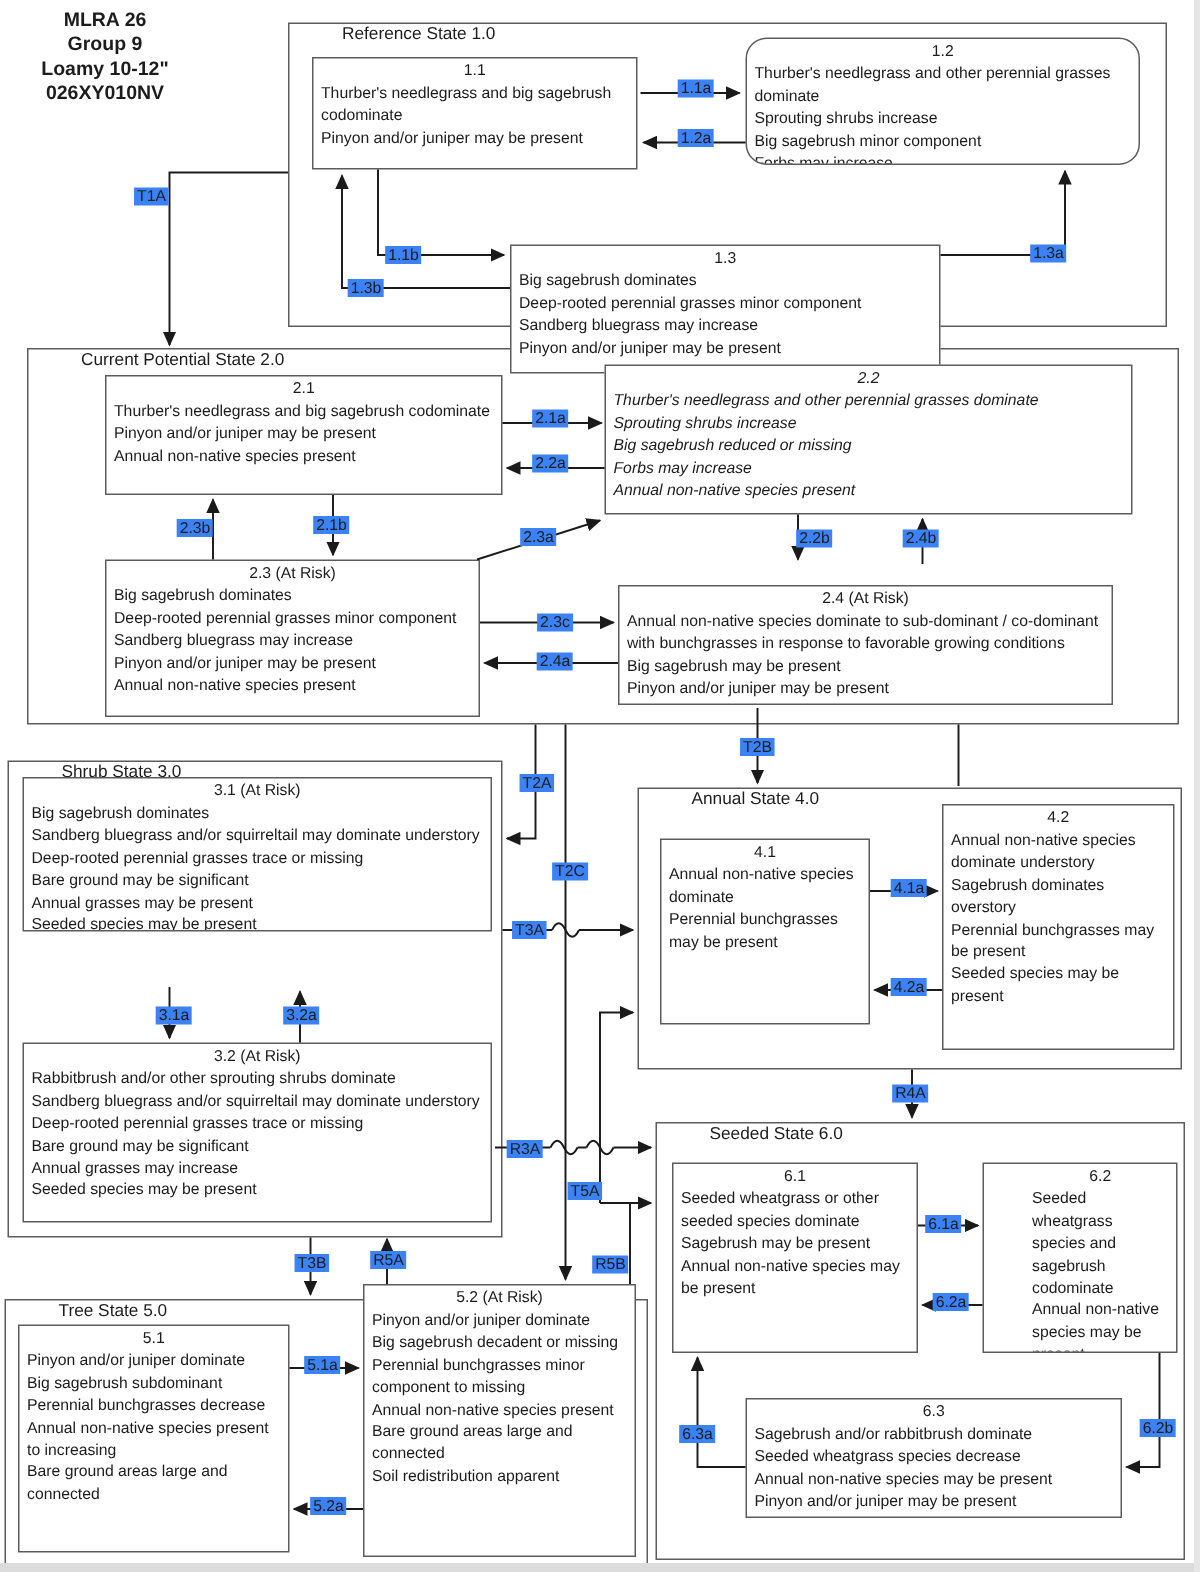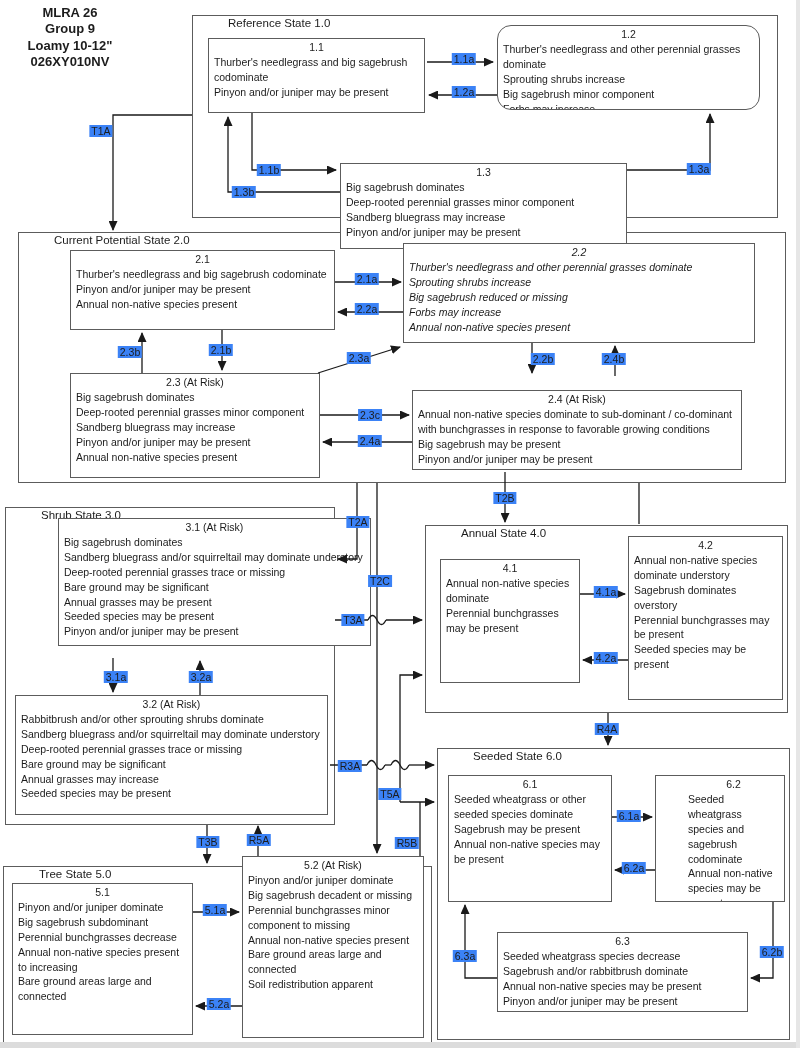--- a/index.html
+++ b/index.html
@@ -91,21 +91,21 @@
     <div>Pinyon and/or juniper may be present</div>
     <div>Annual non-native species present</div>
   </div>
   <div class="box" style="left:412px;top:376px;width:330px;height:80px;margin-top:14px;">
     <div class="bt">2.4 (At Risk)</div>
     <div>Annual non-native species dominate to sub-dominant / co-dominant with bunchgrasses in response to favorable growing conditions</div>
     <div>Big sagebrush may be present</div>
     <div>Pinyon and/or juniper may be present</div>
   </div>
 
-  <div class="box" style="left:15px;top:518px;width:313px;height:128px;margin-left:43px;">
+  <div class="box" style="left:15px;top:518px;width:313px;height:103px;">
     <div class="bt">3.1 (At Risk)</div>
     <div>Big sagebrush dominates</div>
     <div>Sandberg bluegrass and/or squirreltail may dominate understory</div>
     <div>Deep-rooted perennial grasses trace or missing</div>
     <div>Bare ground may be significant</div>
     <div>Annual grasses may be present</div>
     <div>Seeded species may be present</div>
     <div>Pinyon and/or juniper may be present</div>
   </div>
   <div class="box" style="left:15px;top:695px;width:313px;height:120px;">
@@ -155,22 +155,22 @@
     <div>Sagebrush may be present</div>
     <div>Annual non-native species may be present</div>
   </div>
   <div class="box" style="left:655px;top:775px;width:130px;height:127px;padding-left:32px;">
     <div class="bt">6.2</div>
     <div>Seeded wheatgrass species and sagebrush codominate</div>
     <div>Annual non-native species may be present</div>
   </div>
   <div class="box" style="left:497px;top:932px;width:251px;height:80px;">
     <div class="bt">6.3</div>
+    <div>Sagebrush and/or rabbitbrush dominate</div>
     <div>Seeded wheatgrass species decrease</div>
-    <div>Sagebrush and/or rabbitbrush dominate</div>
     <div>Annual non-native species may be present</div>
     <div>Pinyon and/or juniper may be present</div>
   </div>
 
   <svg class="wires" width="800" height="1048" viewBox="0 0 800 1048" fill="none" stroke="#1a1a1a" stroke-width="1.3">
     <defs>
       <marker id="ah" viewBox="0 0 10 9" refX="9" refY="4.5" markerWidth="10" markerHeight="9" markerUnits="userSpaceOnUse" orient="auto">
         <path d="M0,0 L10,4.5 L0,9 z" fill="#1a1a1a" stroke="none"></path>
       </marker>
     </defs>

